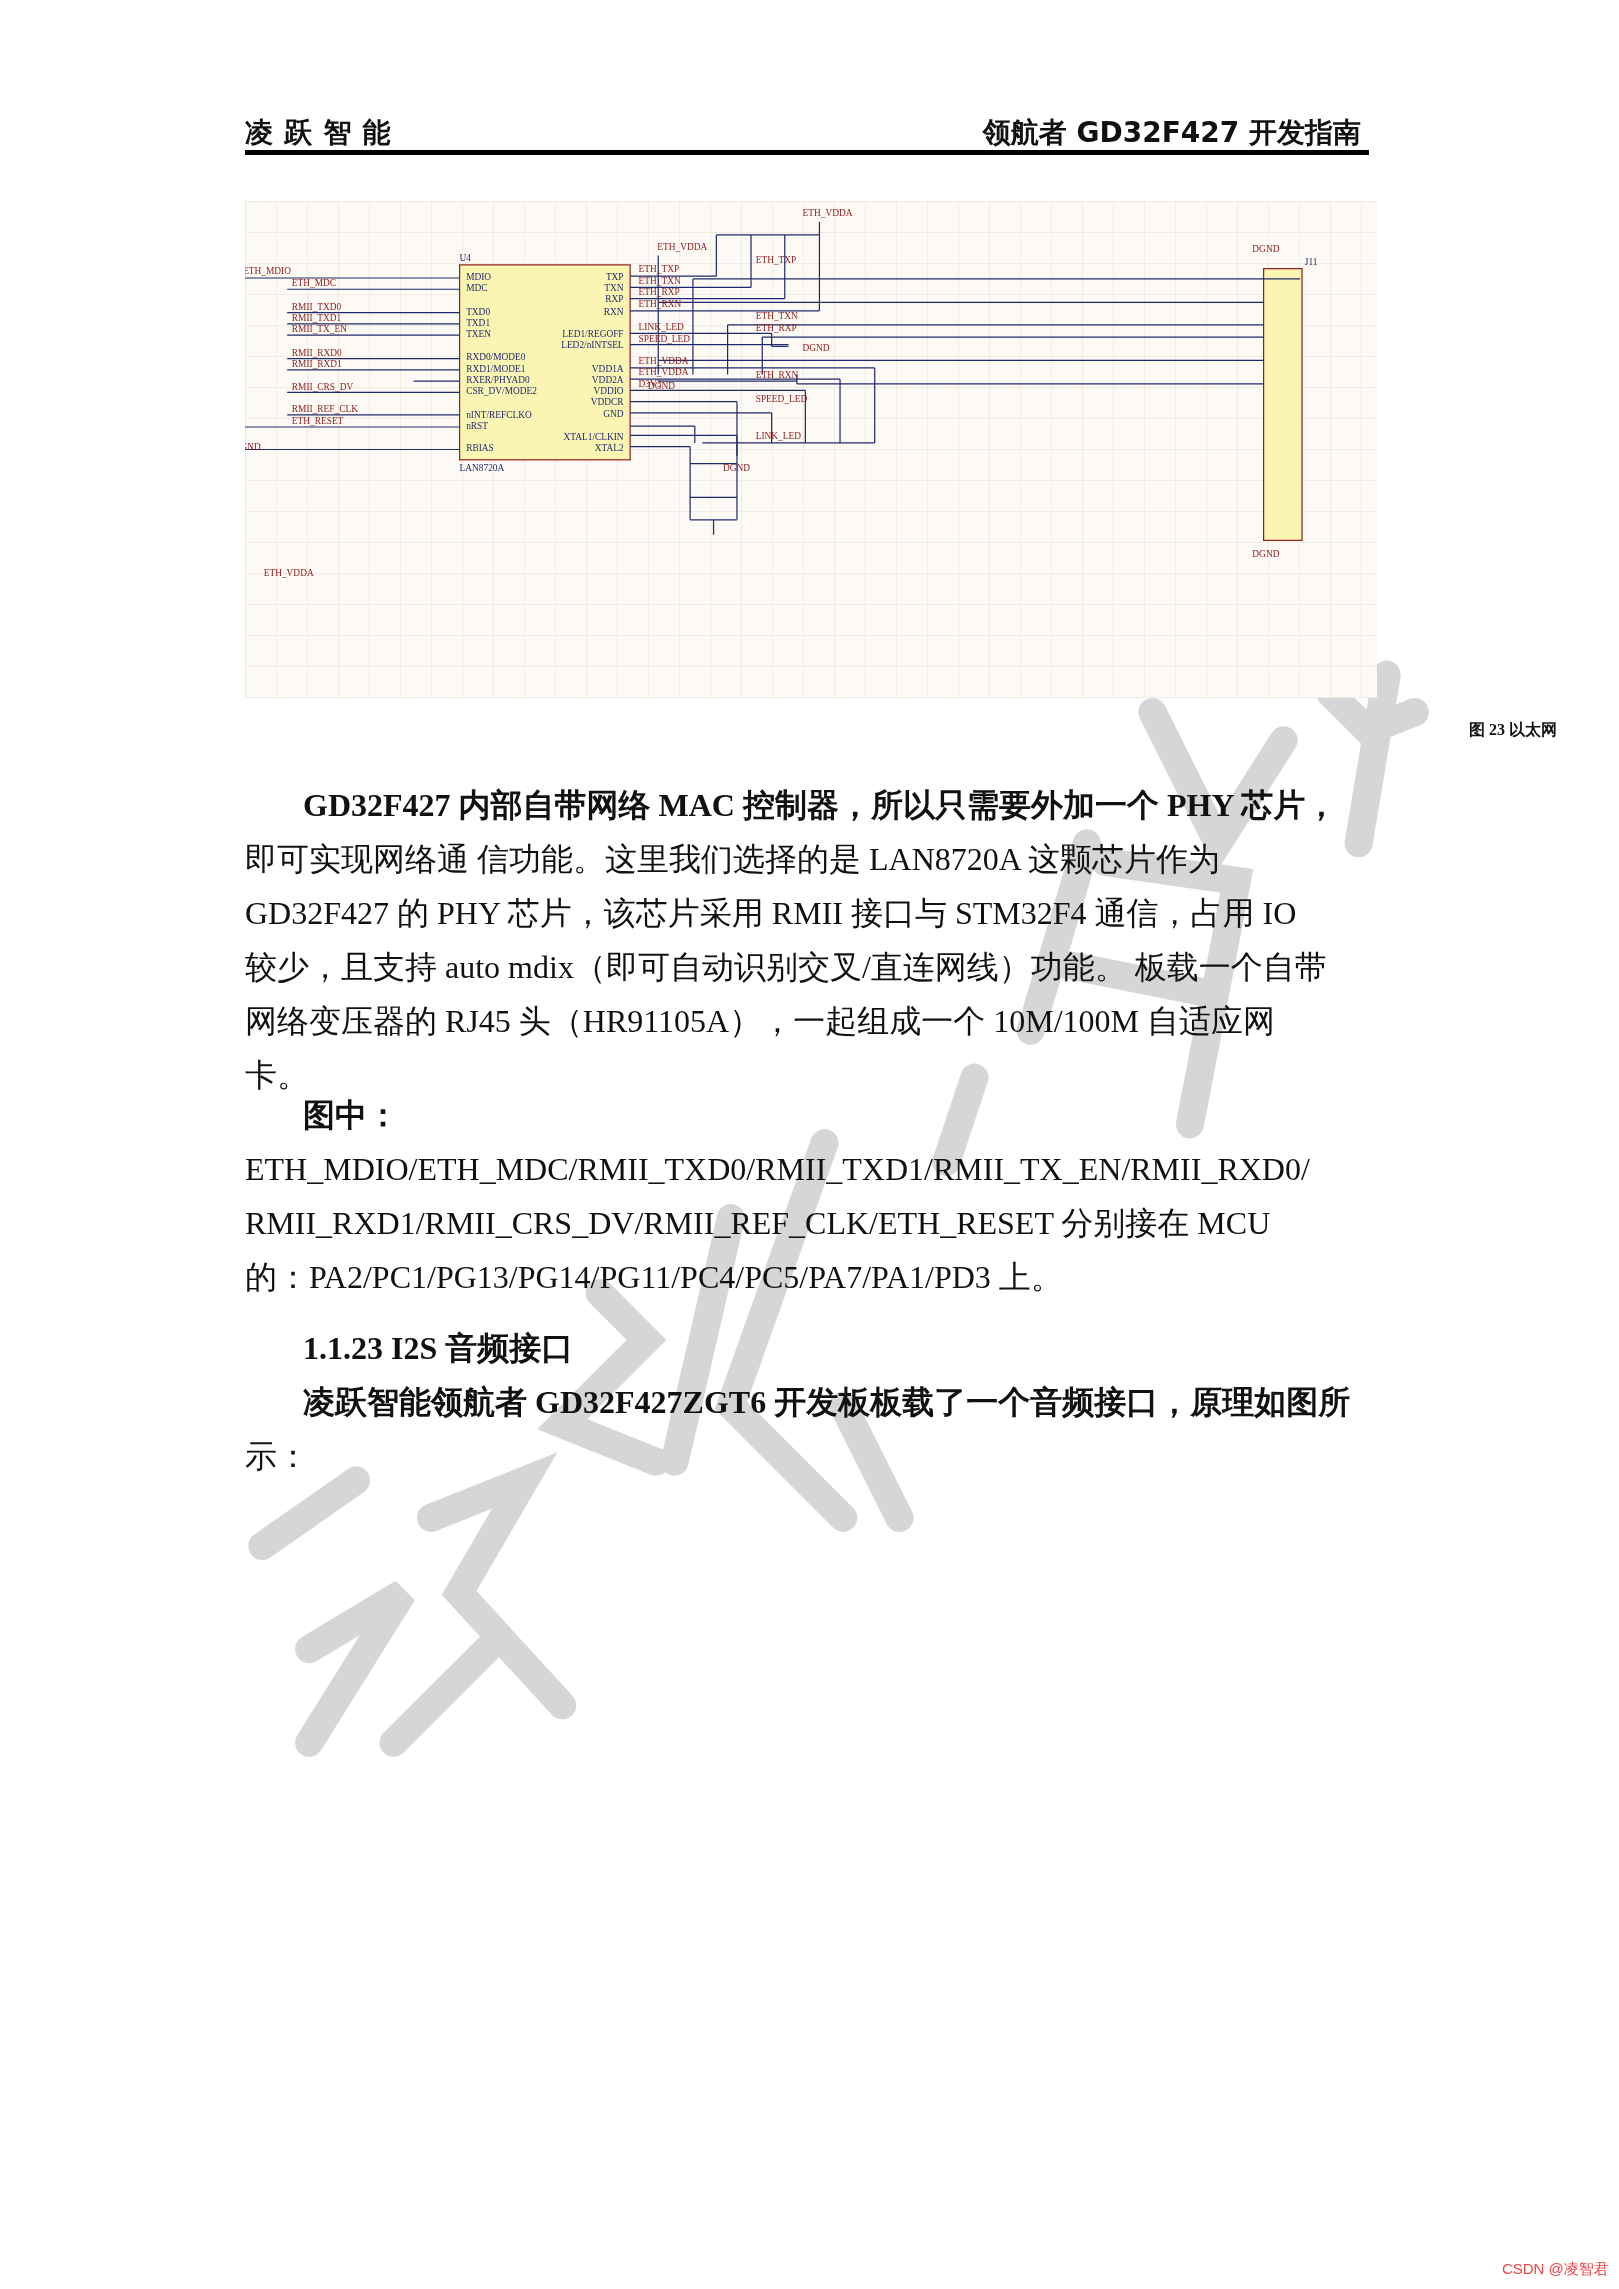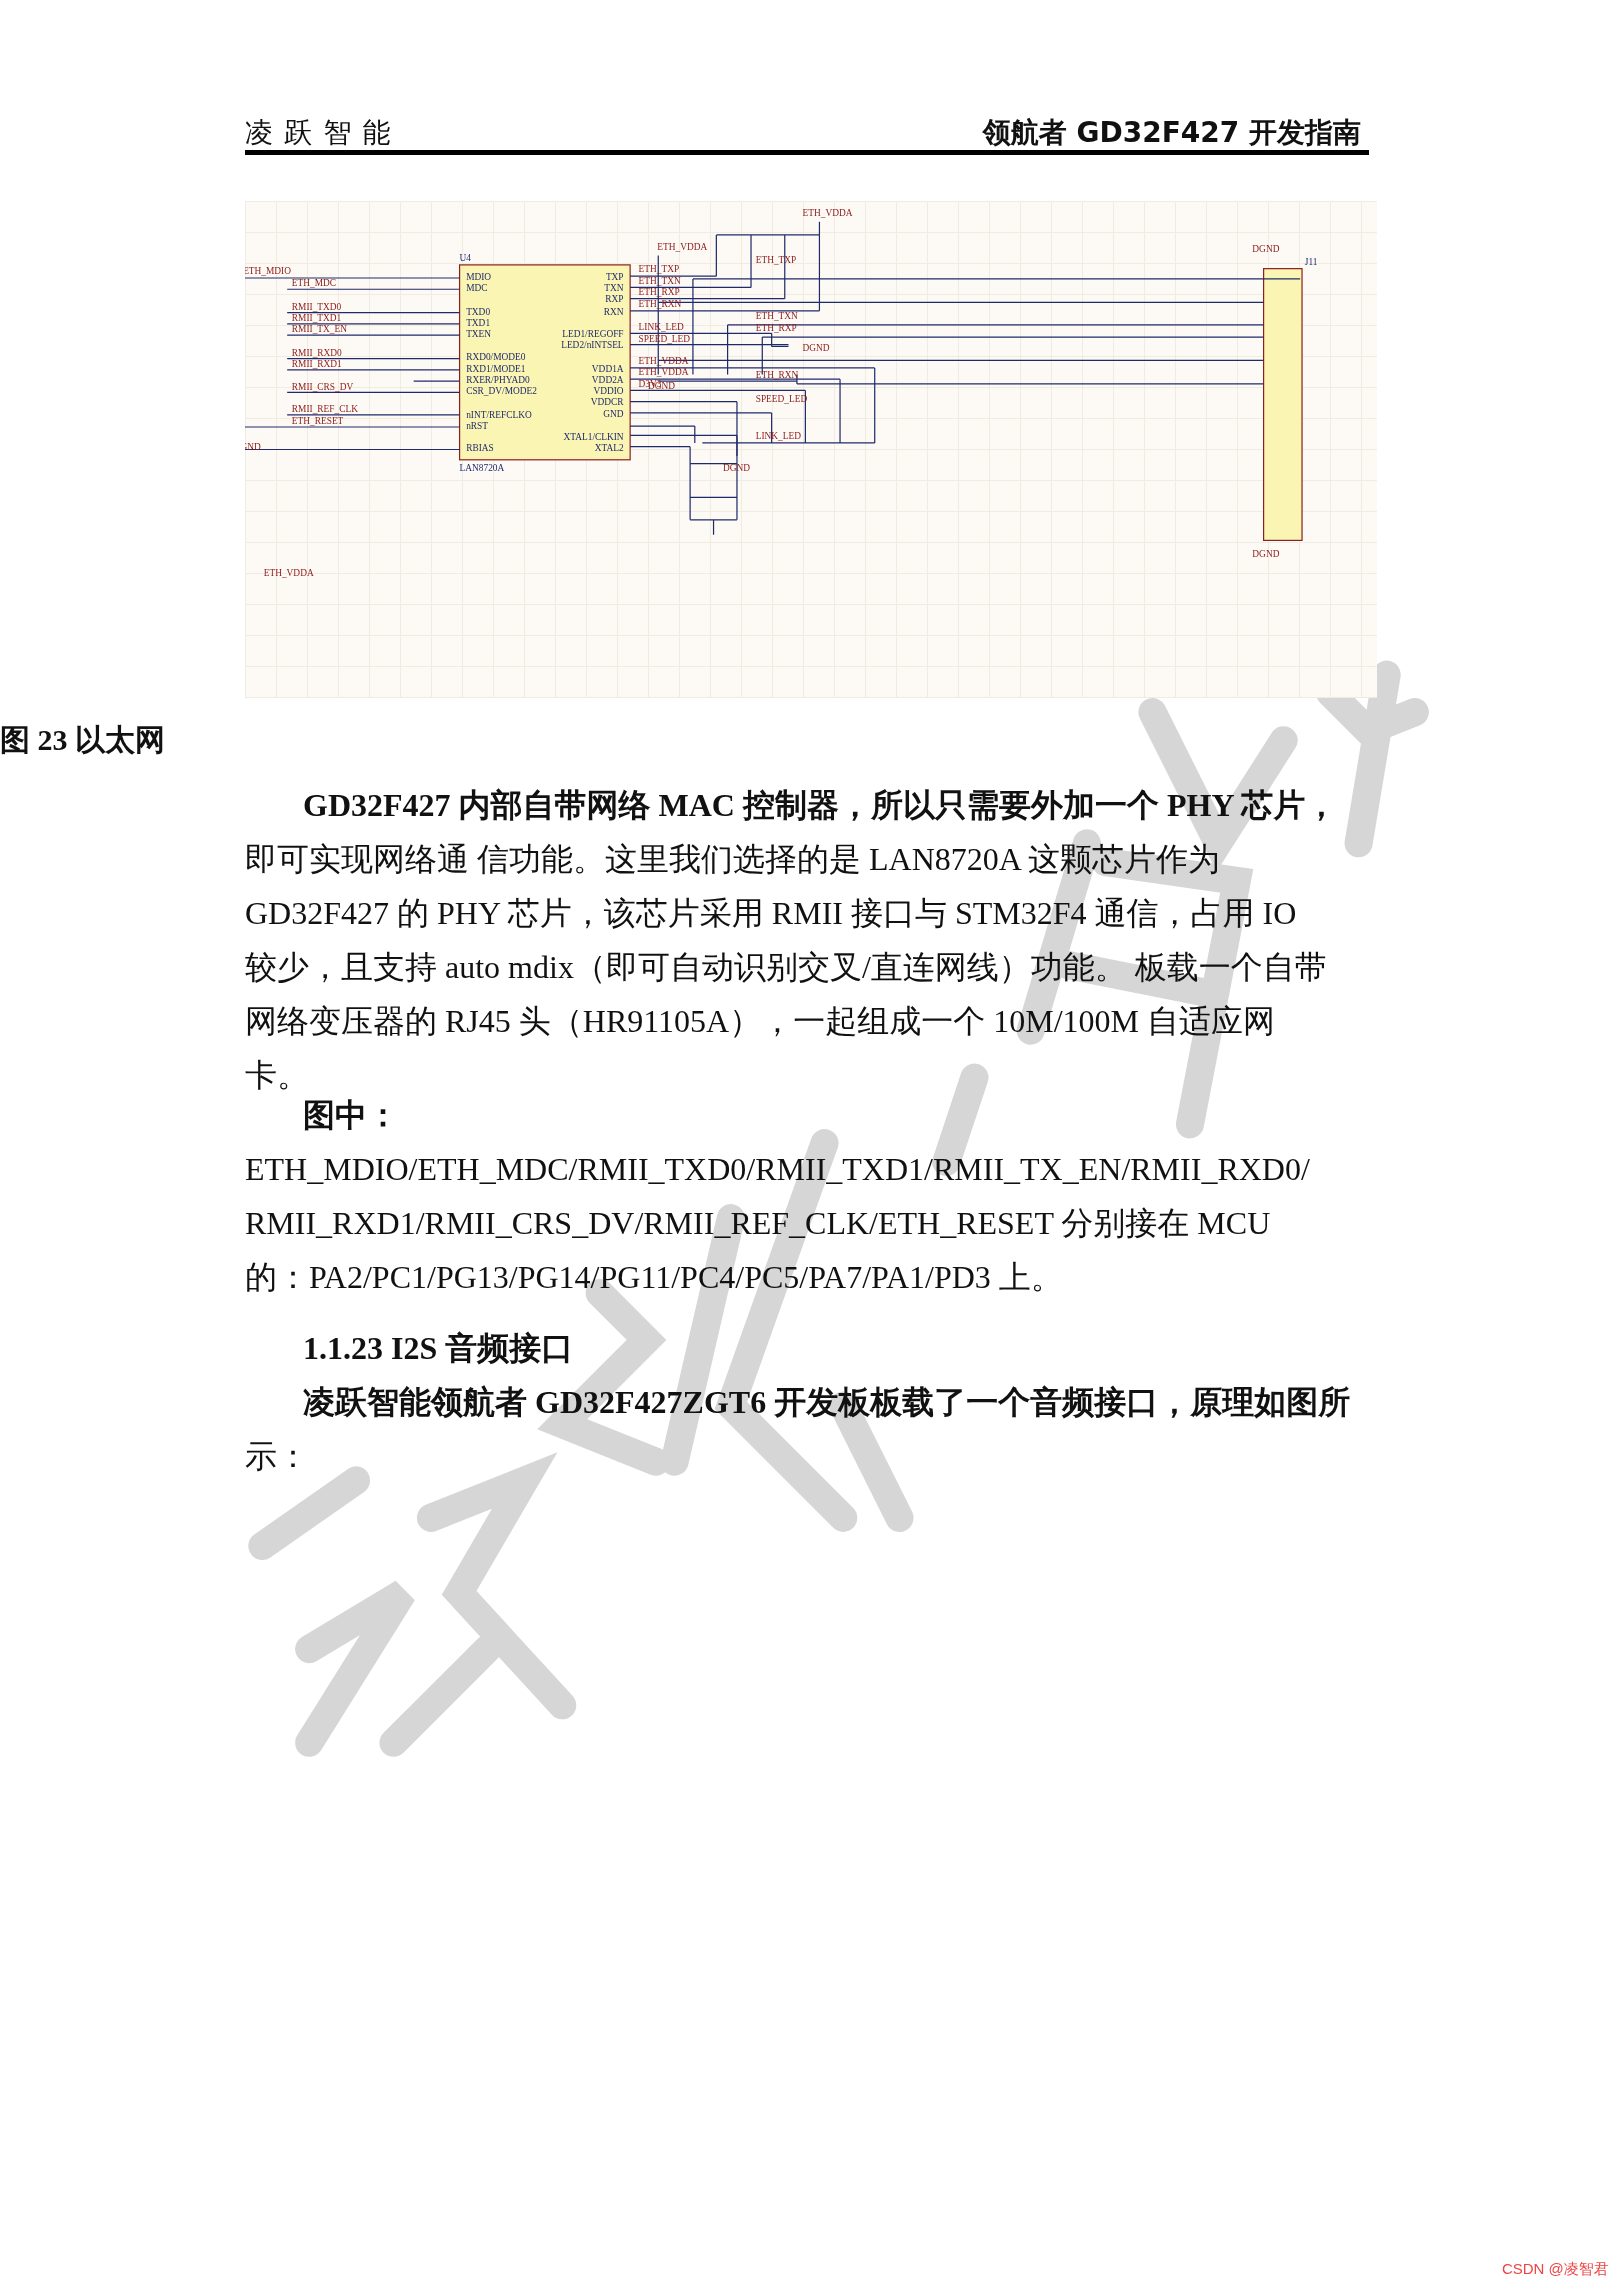--- a/index.html
+++ b/index.html
@@ -1,27 +1,27 @@
 <!DOCTYPE html>
 <html style="font-size:15px"><head>
 <meta charset="utf-8">
 <style>
   html,body{margin:0;padding:0;background:#ffffff;}
   body{width:1620px;height:2290px;position:relative;overflow:hidden;
        font-family:"Liberation Serif","DejaVu Serif",serif;color:#111;}
   .header{position:absolute;left:245px;top:114px;width:1124px;height:37px;}
-  .header-left{position:absolute;left:0;top:0;font-family:"DejaVu Sans",sans-serif;font-weight:normal;font-size:28px;letter-spacing:11.2px;}
+  .header-left{position:absolute;left:0;top:0;font-family:"DejaVu Sans",sans-serif;font-weight:bold;font-size:28px;letter-spacing:11.2px;}
   .header-right{position:absolute;right:8px;top:0;font-family:"DejaVu Sans",sans-serif;font-weight:bold;font-size:28px;}
   .header-rule{position:absolute;left:245px;top:150px;width:1124px;height:4.7px;background:#000;}
   .schematic{position:absolute;left:245px;top:201px;width:1132px;height:497px;
      background-color:#fdfaf5;
      background-image:linear-gradient(#f1ece2 0.9px,transparent 0.9px),linear-gradient(90deg,#f1ece2 0.9px,transparent 0.9px);
      background-size:31px 31px;}
   .schematic svg{position:absolute;left:0;top:0;}
-  .caption{position:absolute;left:0;width:1557px;top:720px;text-align:left;font-weight:bold;font-size:30px;}
+  .caption{position:absolute;left:0;width:1557px;top:720px;text-align:right;font-weight:bold;font-size:16px;}
   .para{position:absolute;left:245px;width:1124px;font-size:32px;line-height:54px;}
   .p-line{display:block;white-space:nowrap;}
   .indent{padding-left:58px;font-weight:bold;}
   .section{font-weight:bold;}
   .footer-mark{position:absolute;right:11.2px;bottom:11.2px;font-family:"Liberation Sans",sans-serif;font-size:15px;color:#ef4444;}
   .watermark{position:absolute;left:0;top:0;pointer-events:none;}
   .sch-text{font-family:"Liberation Serif",serif;}
 </style>
 </head>
 <body>

